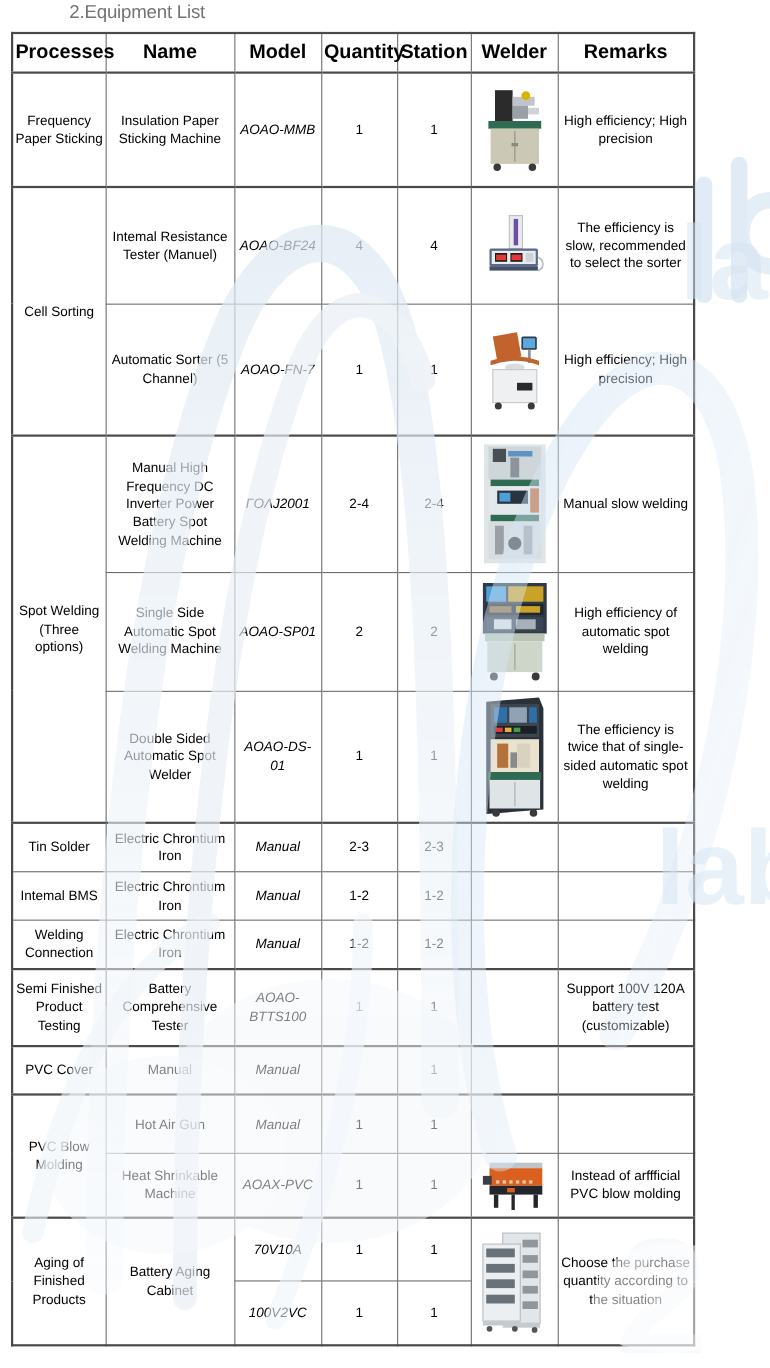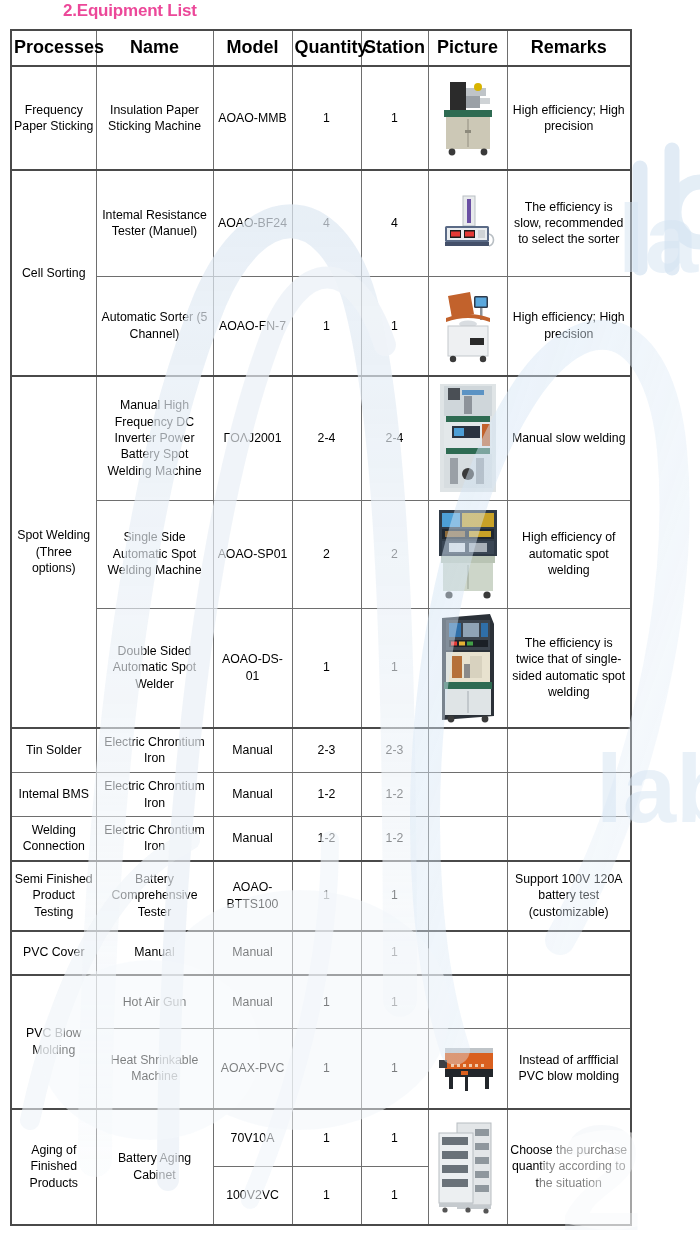--- a/index.html
+++ b/index.html
@@ -27,23 +27,23 @@
     z-index: 5;
     opacity: 1;
   }
   #watermark svg { display: block; }
 
   
   .title {
     position: absolute;
     left: 63px; top: 1px;
     font-size: 17px;
-    font-weight: bold;
+    font-weight: normal;
     letter-spacing: -0.2px;
-    color: #ec4899;
+    color: #737373;
     z-index: 2;
   }
 
   
   .tbl-wrap {
     position: absolute;
     left: 10px; top: 29px;
     width: 620px;
     z-index: 2;
   }
@@ -84,21 +84,21 @@
   col.c-sta  { width: 67px; }
   col.c-pic  { width: 79px; }
   col.c-rem  { width: 124px; }
 
   .pic-cell { padding: 2px 1px; }
   .pic-cell .thumb {
     display: inline-block;
     position: relative;
     vertical-align: middle;
   }
-  .nowrap-model { white-space: normal; word-break: break-word; }
+  .nowrap-model { white-space: normal; word-break: break-word; font-style: italic; }
 
   
   .mach { display:block; margin:0 auto; }
 </style>
 </head>
 <body>
 
 <div id="page">
 
   <div id="watermark">
@@ -162,21 +162,21 @@
           <col class="c-pic">
           <col class="c-rem">
       </colgroup>
       <thead>
         <tr>
           <th>Processes</th>
           <th>Name</th>
           <th>Model</th>
           <th>Quantity</th>
           <th>Station</th>
-          <th>Picture</th>
+          <th>Welder</th>
           <th>Remarks</th>
         </tr>
       </thead>
       <tbody>
 
         <tr class="sect" style="height:104px">
           <td>Frequency Paper Sticking</td>
           <td>Insulation Paper Sticking Machine</td>
           <td class="nowrap-model">AOAO-MMB</td>
           <td>1</td>
@@ -220,21 +220,21 @@
                 <rect x="28" y="39.5" width="9" height="5" fill="#e53935"></rect>
                 <rect x="41" y="38" width="7" height="8" fill="#cfd3d6"></rect>
                 <rect x="8" y="50" width="44" height="4" fill="#44506a"></rect>
                 <path d="M52 42 C58 44, 58 52, 52 54" fill="none" stroke="#b9bfc4" stroke-width="1.6"></path>
               </svg>
             </span>
           </td>
           <td>The efficiency is slow, recommended to select the sorter</td>
         </tr>
 
-        <tr style="height:100px">
+        <tr style="height:120px">
           <td>Automatic Sorter (5 Channel)</td>
           <td class="nowrap-model">AOAO-FN-7</td>
           <td>1</td>
           <td>1</td>
           <td class="pic-cell">
             <span class="thumb">
               <svg class="mach" width="64" height="76" viewBox="0 0 64 76">
                 <path d="M12 8 L34 4 L38 26 L16 30 Z" fill="#c2622c"></path>
                 <rect x="38" y="8" width="14" height="12" rx="1.5" fill="#2f3a4a"></rect>
                 <rect x="39.5" y="9.5" width="11" height="9" fill="#5ba8dd"></rect>
@@ -394,21 +394,21 @@
         <tr class="sect" style="height:54px">
           <td rowspan="2">PVC Blow Molding</td>
           <td>Hot Air Gun</td>
           <td class="nowrap-model">Manual</td>
           <td>1</td>
           <td>1</td>
           <td class="pic-cell"></td>
           <td></td>
         </tr>
 
-        <tr style="height:80px">
+        <tr style="height:58px">
           <td>Heat Shrinkable Machine</td>
           <td class="nowrap-model">AOAX-PVC</td>
           <td>1</td>
           <td>1</td>
           <td class="pic-cell">
             <span class="thumb">
               <svg class="mach" width="66" height="50" viewBox="0 0 66 50">
                 <rect x="10" y="5" width="48" height="5" fill="#bfc4c8"></rect>
                 <rect x="10" y="10" width="48" height="16" fill="#d9601f"></rect>
                 <g fill="#f1c9a8">

